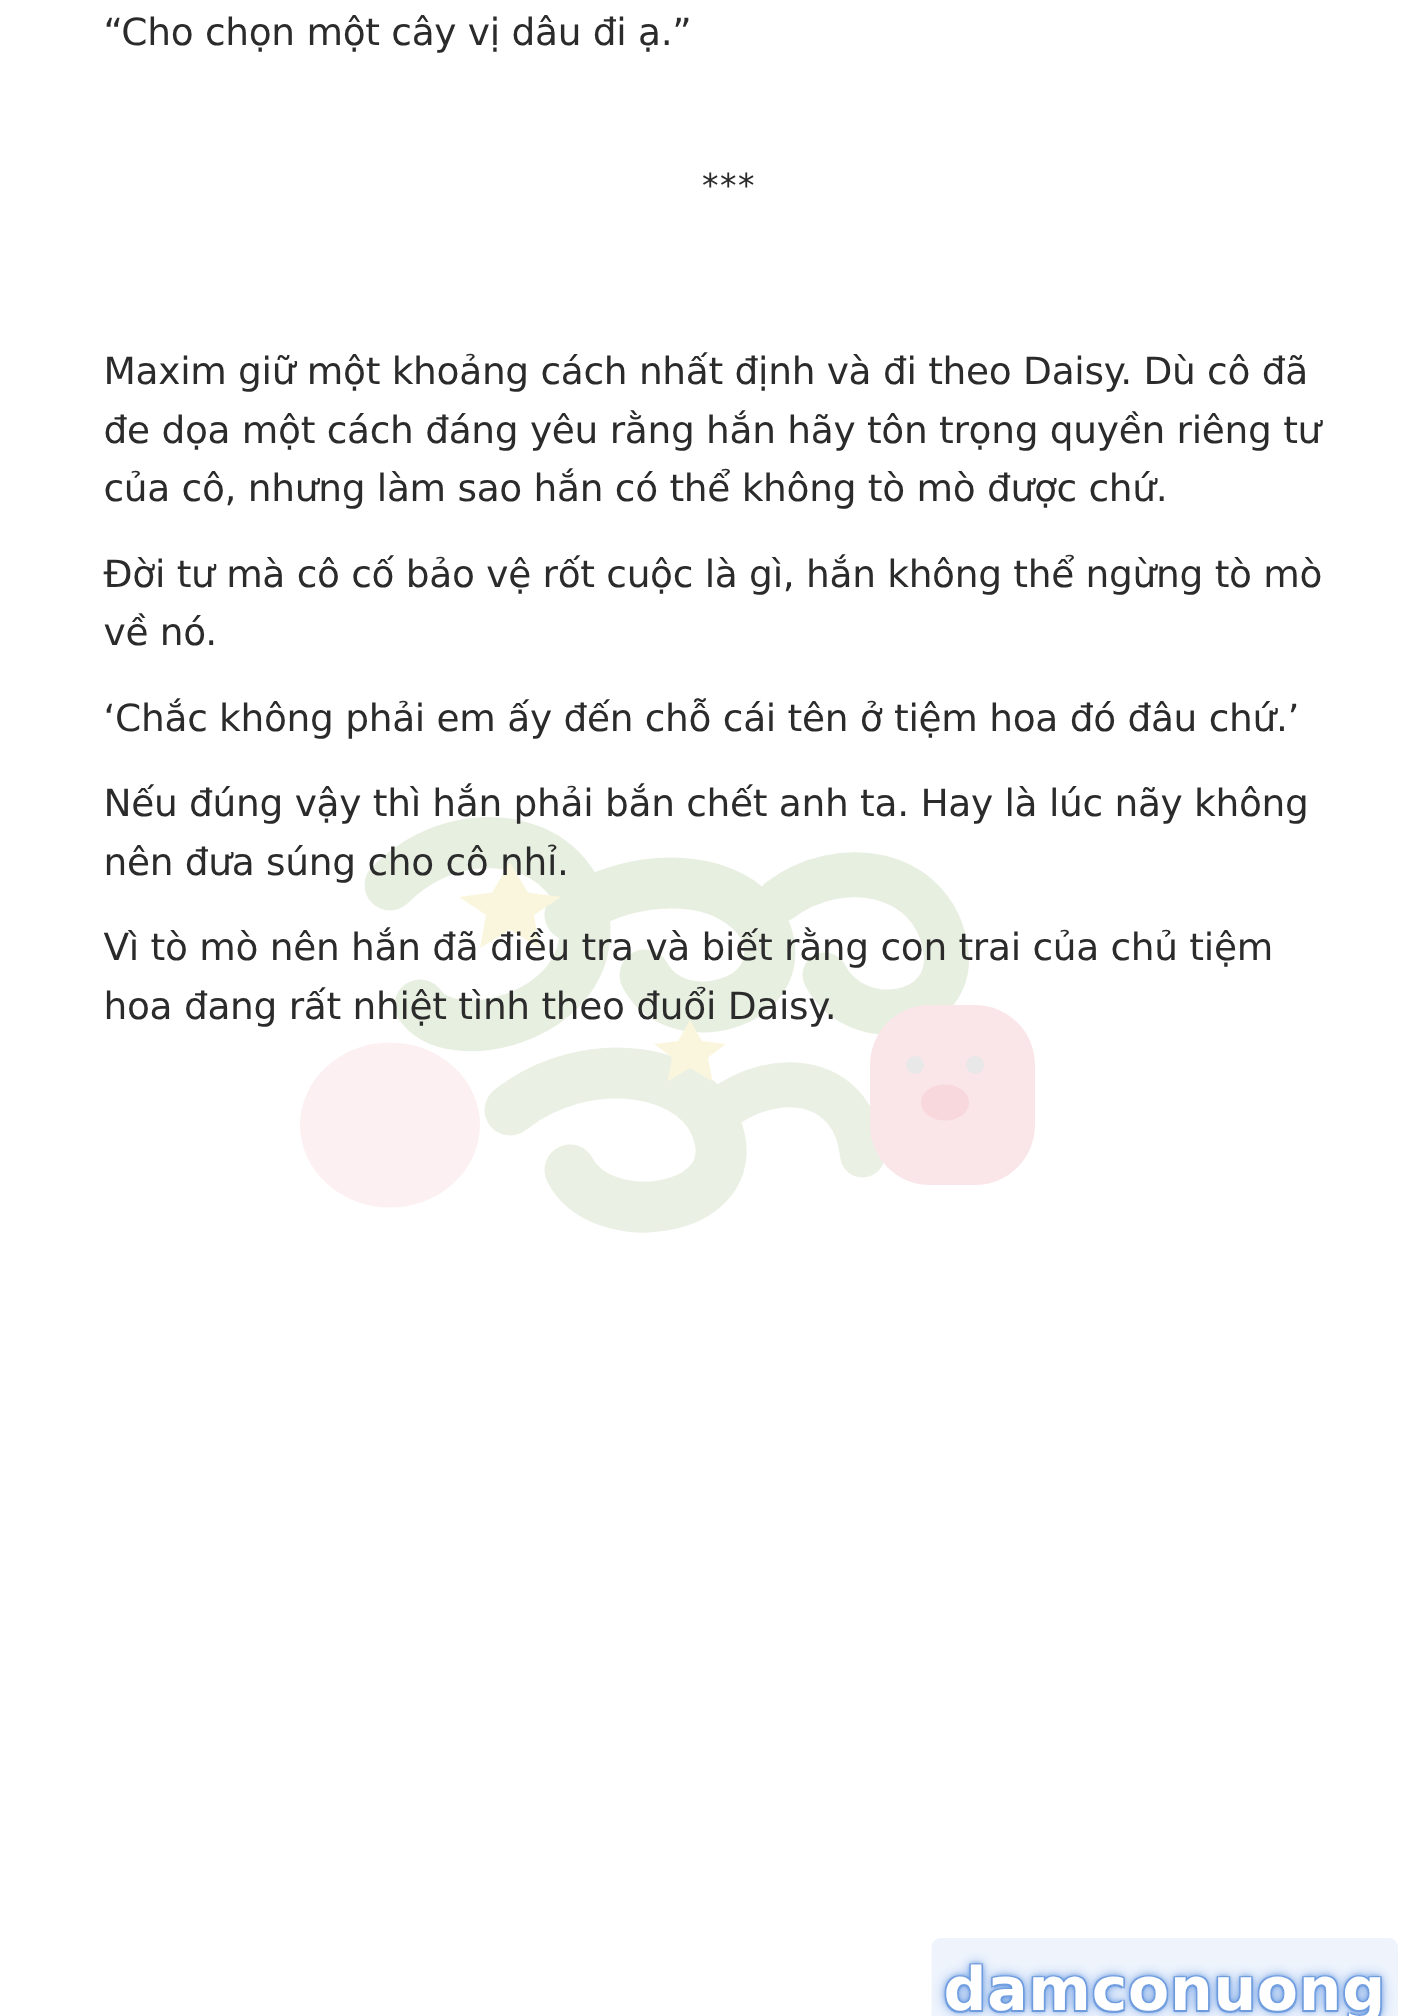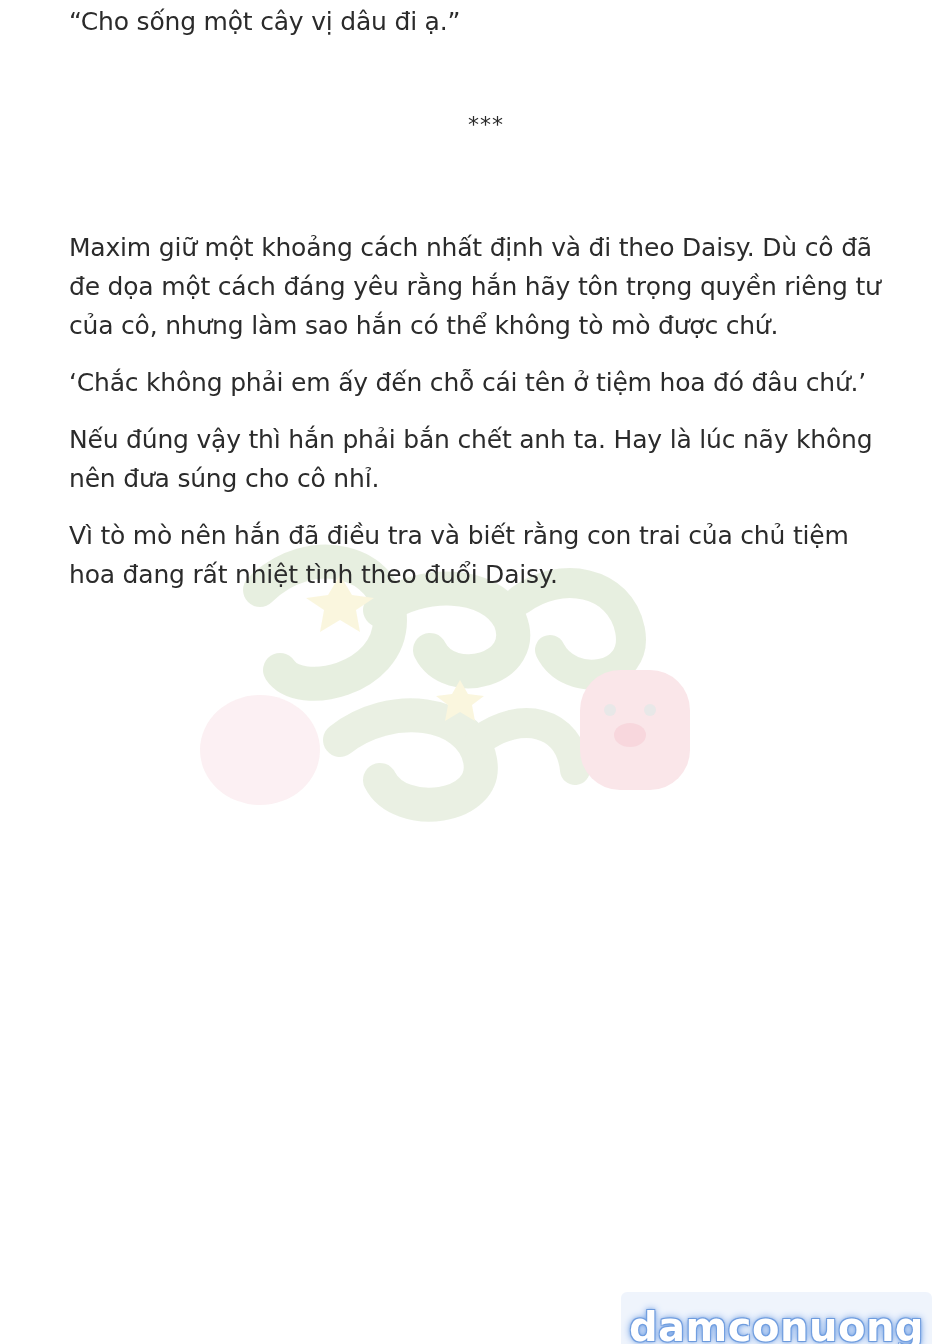--- a/index.html
+++ b/index.html
@@ -87,24 +87,25 @@
     <path d="M290 240 C 330 210, 380 220, 385 270" stroke="#d9e5cd" stroke-width="30" fill="none" stroke-linecap="round"></path>
     <polygon points="150,75 162,95 184,98 166,110 170,132 150,120 130,132 134,110 116,98 138,95" fill="#f7efc4"></polygon>
     <polygon points="270,180 278,194 294,196 282,205 285,221 270,212 255,221 258,205 246,196 262,194" fill="#f7efc4"></polygon>
     <rect x="390" y="170" width="110" height="120" rx="40" fill="#f6d2d8"></rect>
     <circle cx="420" cy="210" r="6" fill="#d6d6d6"></circle>
     <circle cx="460" cy="210" r="6" fill="#d6d6d6"></circle>
     <ellipse cx="440" cy="235" rx="16" ry="12" fill="#f3b8c2"></ellipse>
   </svg>
 
   <div class="content">
-    <p class="para">“Cho sống một cây vị dâu đi ạ.”</p>
+    <p class="para">“Cho chọn một cây vị dâu đi ạ.”</p>
 
     <div class="separator">***</div>
 
     <p class="para">Maxim giữ một khoảng cách nhất định và đi theo Daisy. Dù cô đã đe dọa một cách đáng yêu rằng hắn hãy tôn trọng quyền riêng tư của cô, nhưng làm sao hắn có thể không tò mò được chứ.</p>
+    <p class="para">Đời tư mà cô cố bảo vệ rốt cuộc là gì, hắn không thể ngừng tò mò về nó.</p>
     <p class="para">‘Chắc không phải em ấy đến chỗ cái tên ở tiệm hoa đó đâu chứ.’</p>
     <p class="para">Nếu đúng vậy thì hắn phải bắn chết anh ta. Hay là lúc nãy không nên đưa súng cho cô nhỉ.</p>
     <p class="para">Vì tò mò nên hắn đã điều tra và biết rằng con trai của chủ tiệm hoa đang rất nhiệt tình theo đuổi Daisy.</p>
   </div>
 
   <div class="site-watermark">damconuong</div>
 </div>
 
 </body></html>

